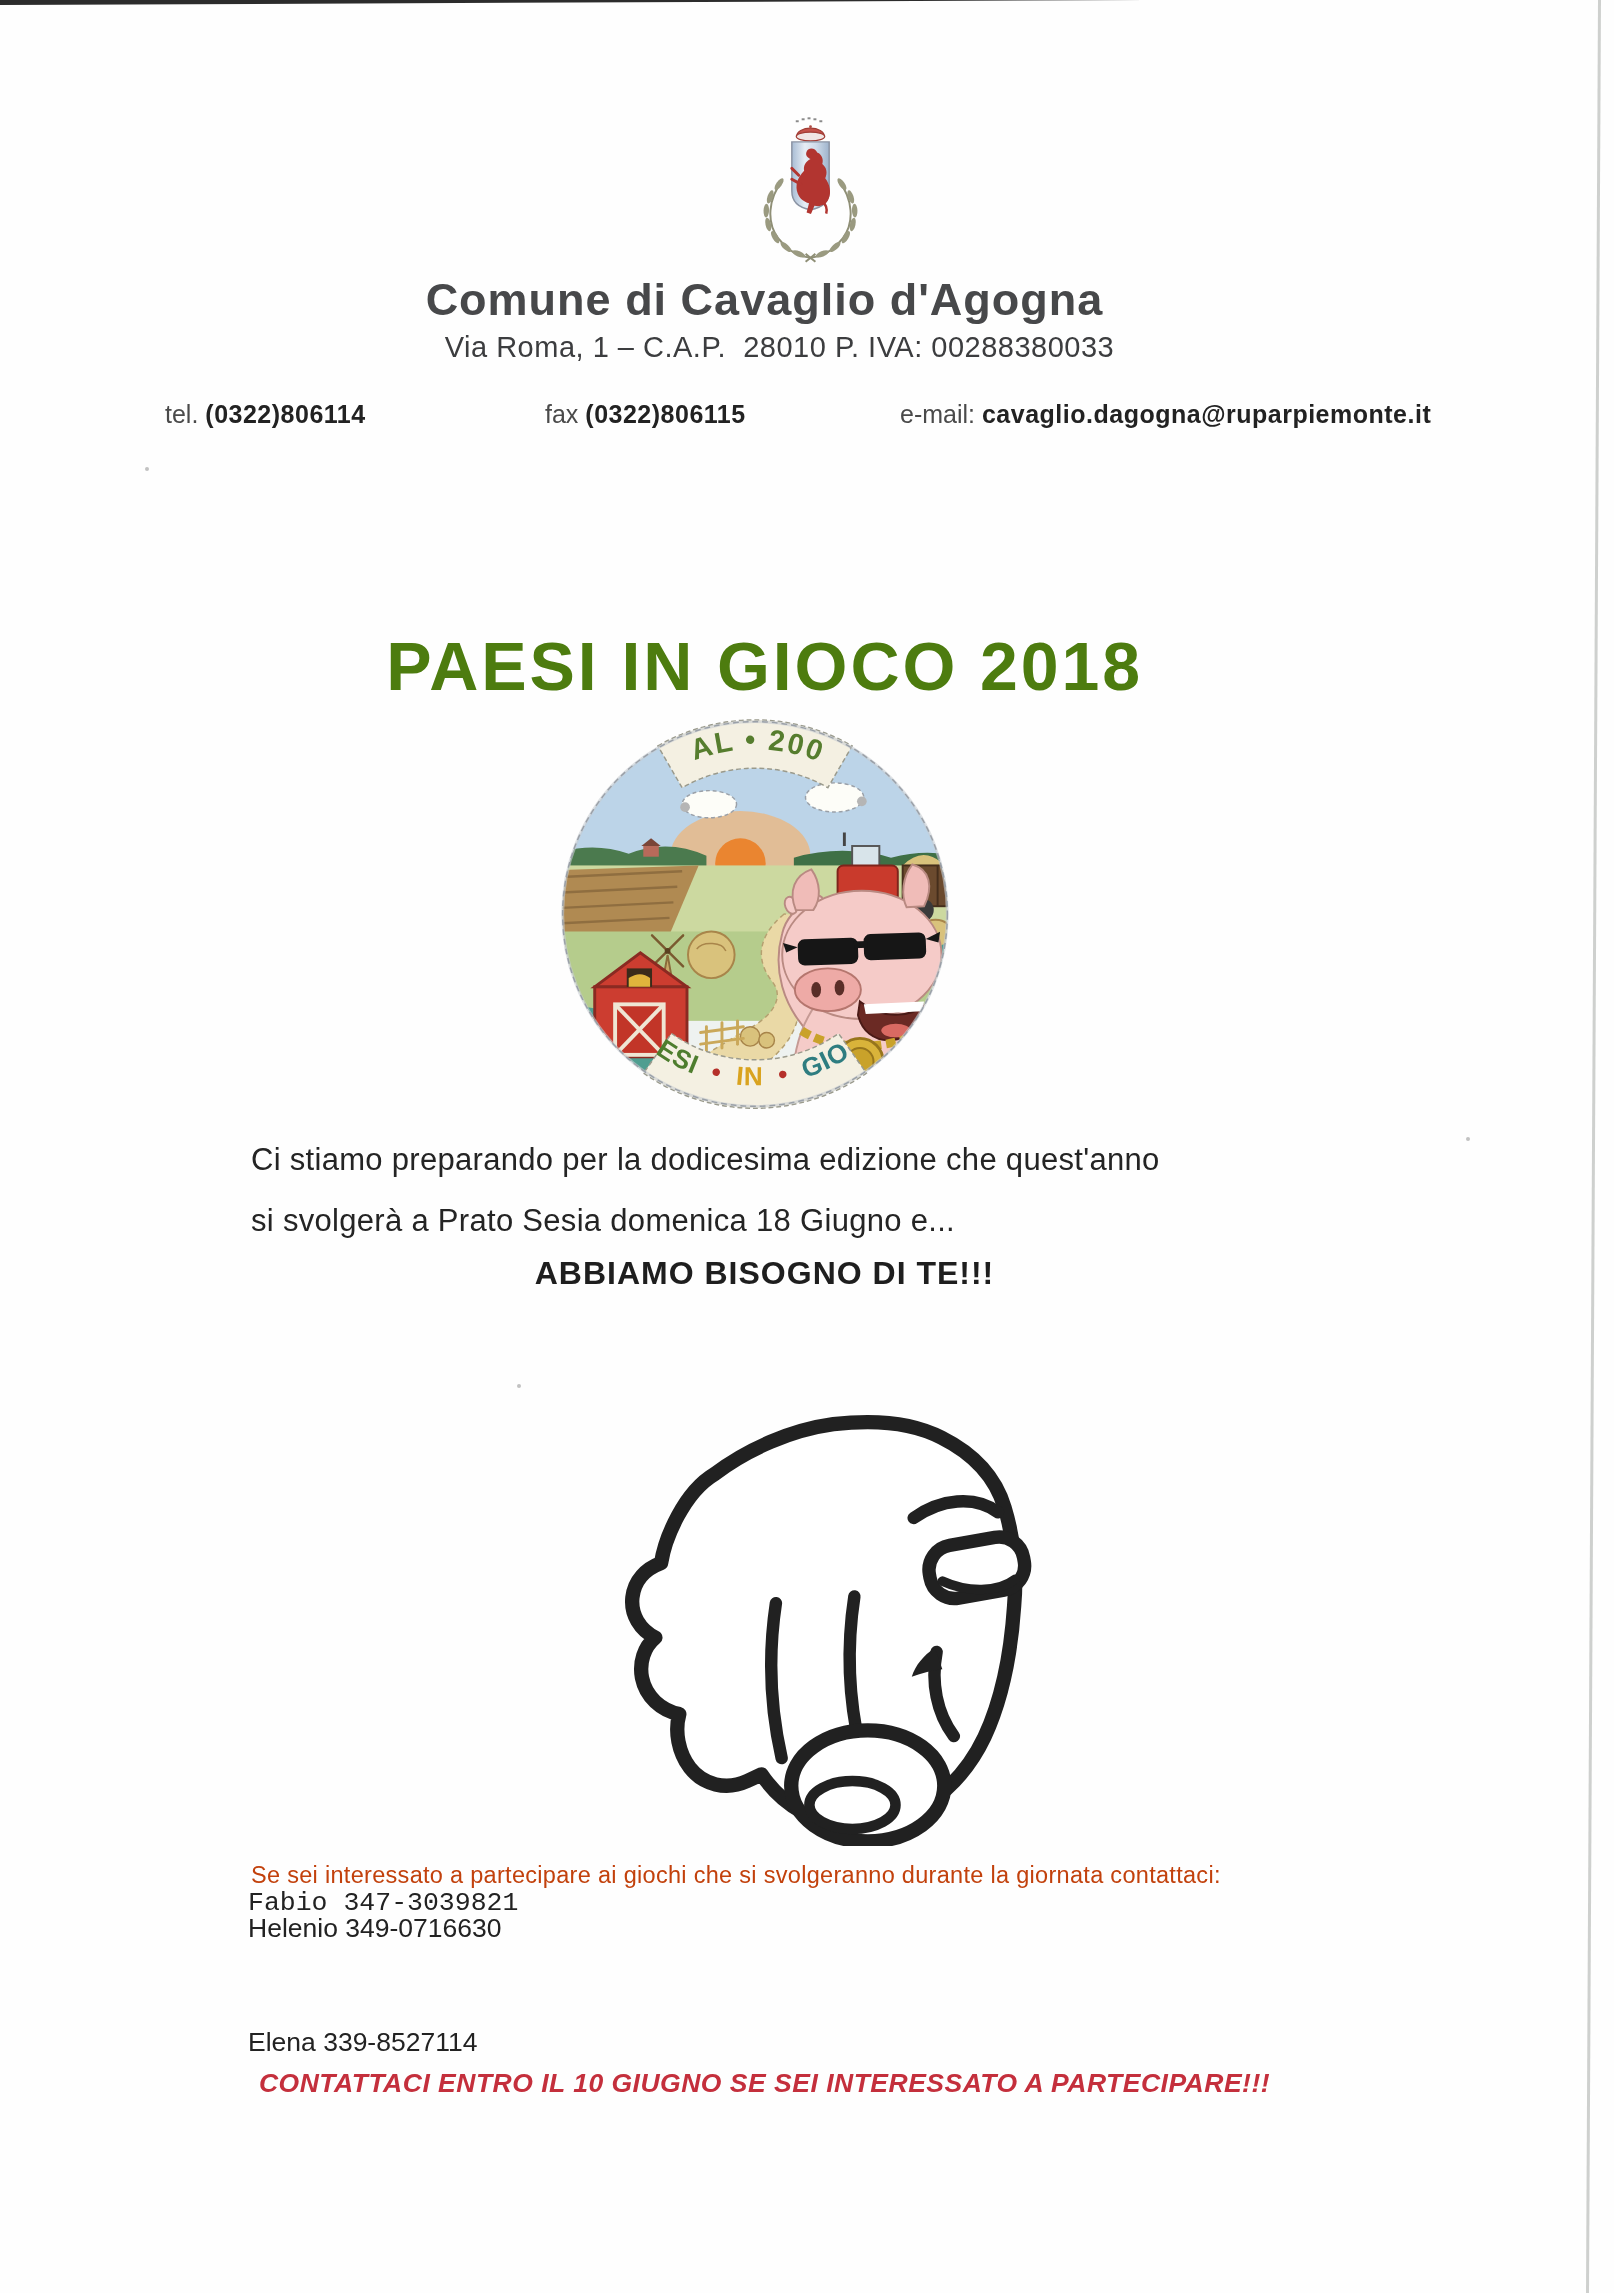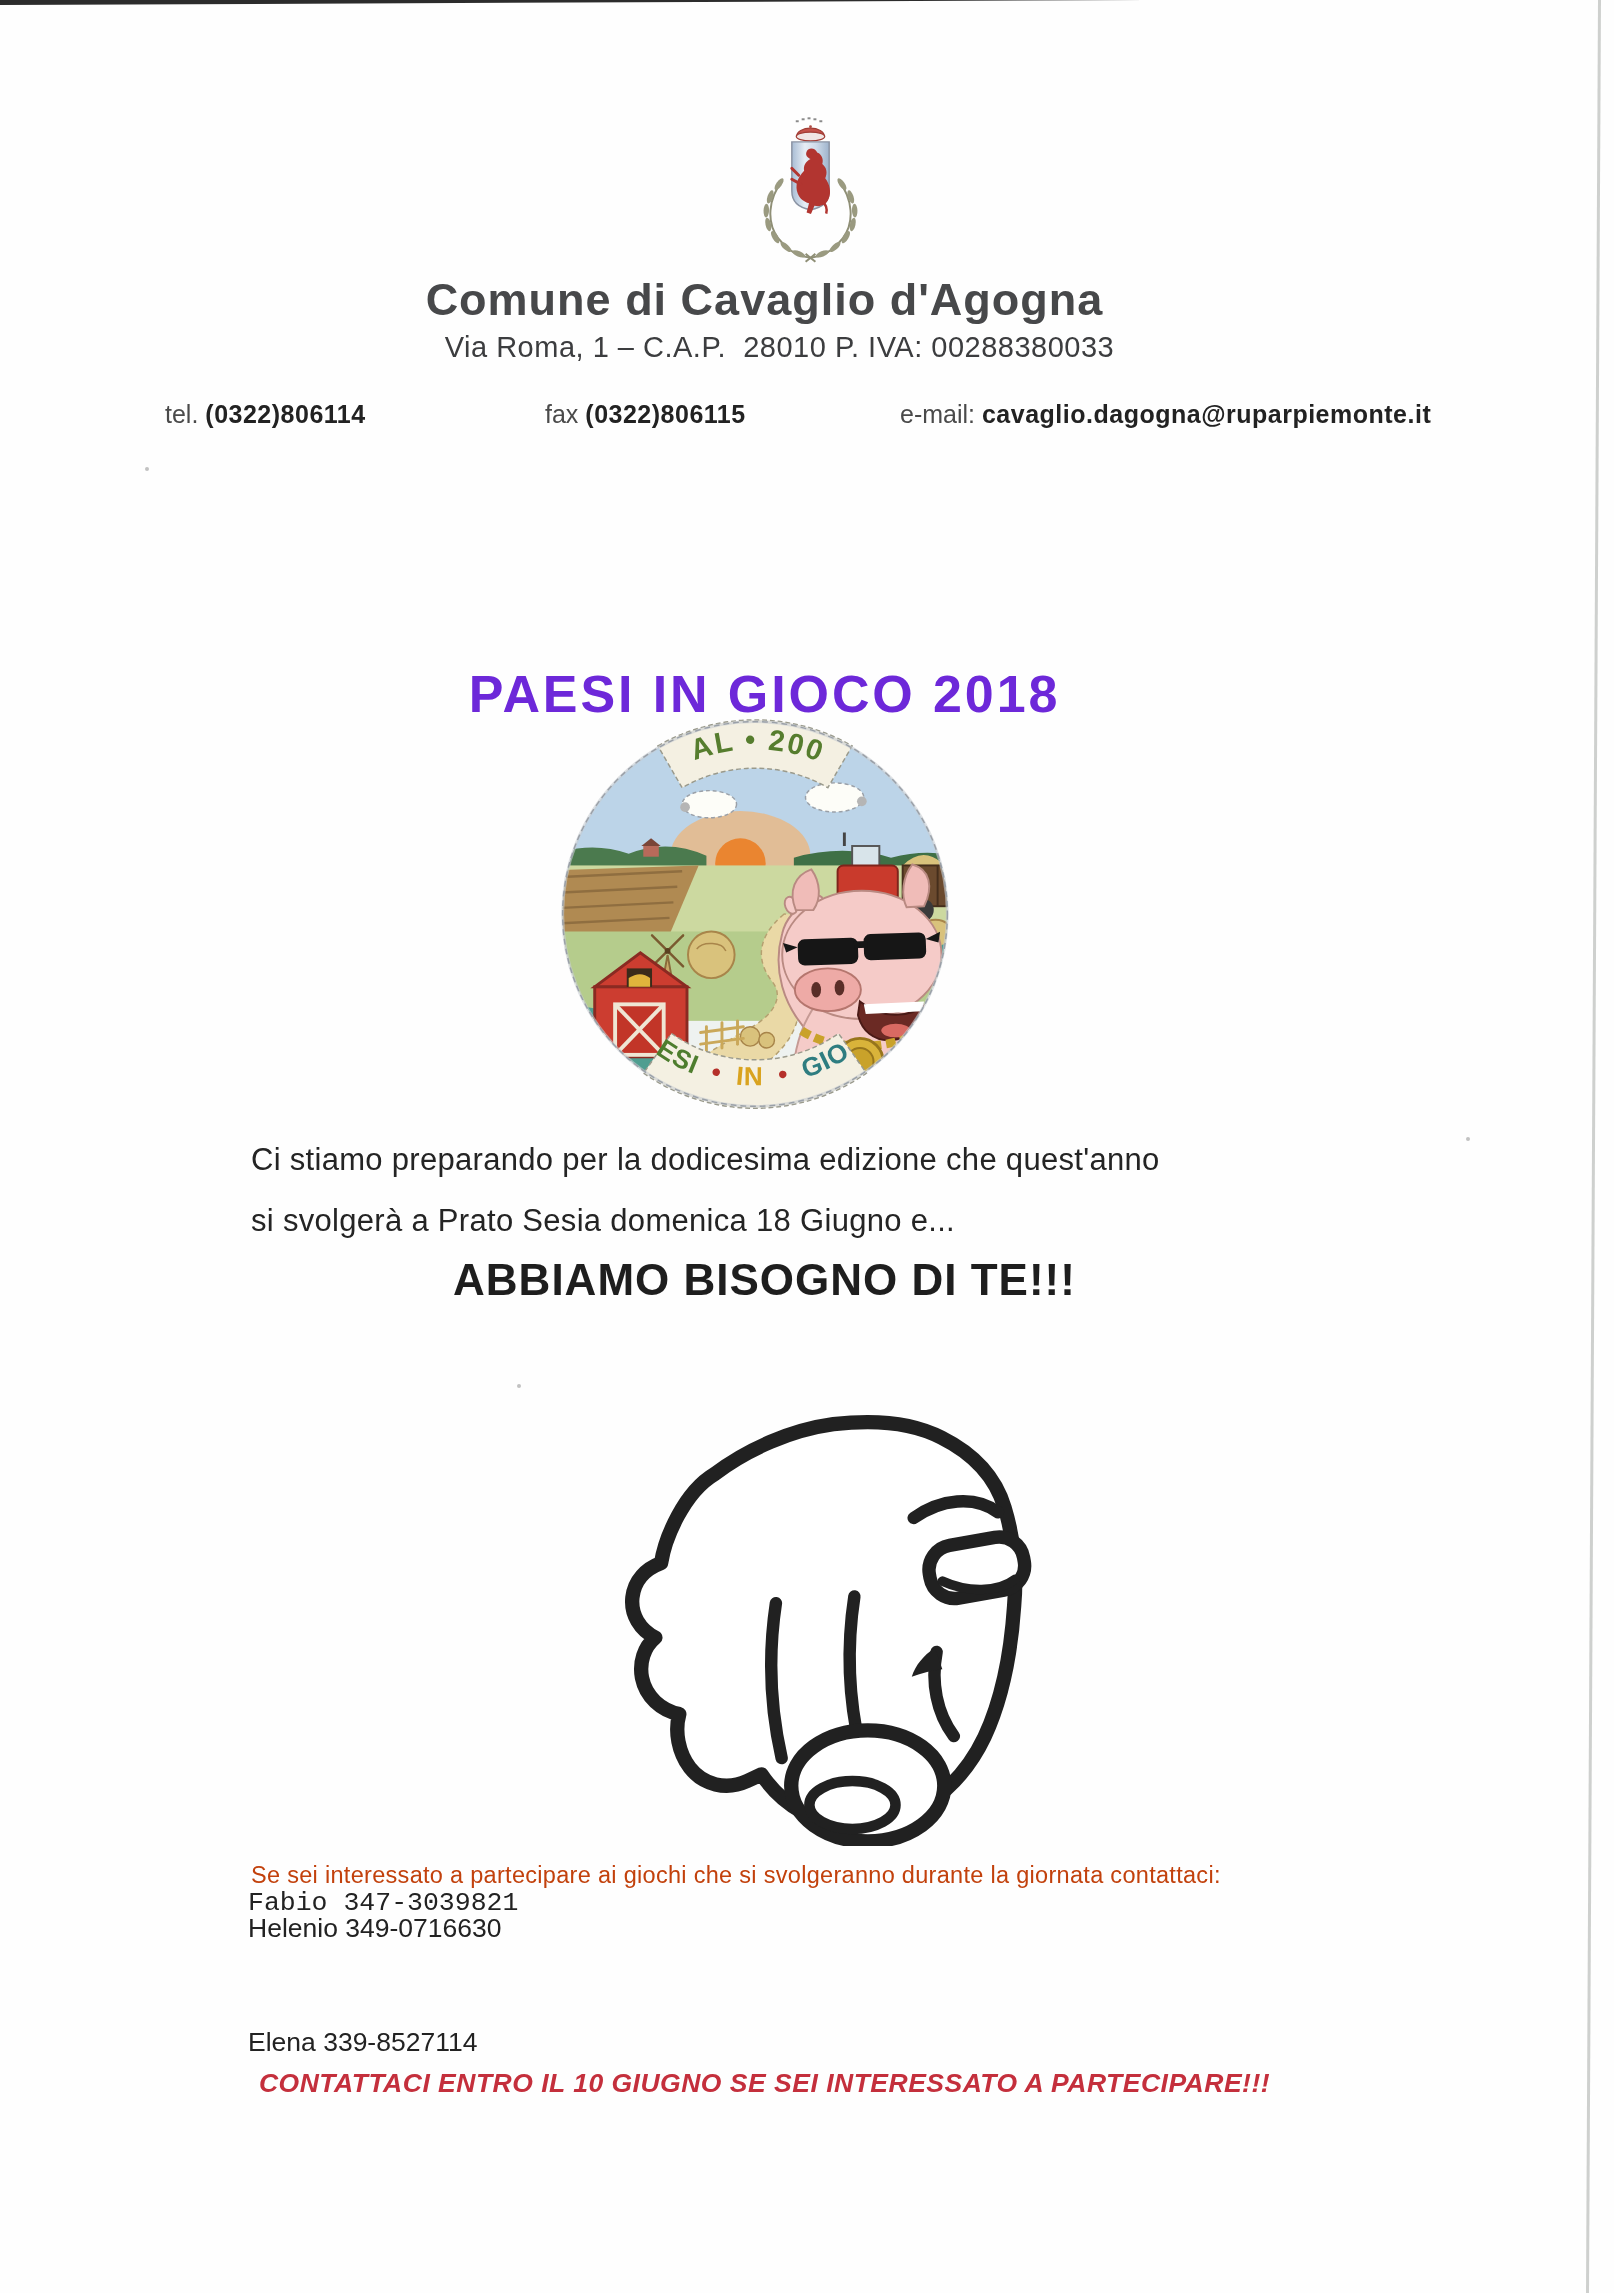--- a/index.html
+++ b/index.html
@@ -14,26 +14,26 @@
 
   .contact{top:400px;font-size:25px;color:#4a4a4a;}
   .contact b{color:#222;font-weight:700;letter-spacing:0.5px;}
   .tel{left:165px;}
   .fax{left:545px;}
   .mail{left:900px;}
 
   .rule{left:118px;top:429px;width:1345px;height:4.9px;background:#2c2c2c;
         transform:rotate(-0.25deg);transform-origin:left center;}
 
-  .poster-title{top:664px;font-size:52px;font-weight:700;letter-spacing:2.9px;color:#6d28d9;}
+  .poster-title{top:627px;font-size:68px;font-weight:700;letter-spacing:2.9px;color:#4d7c0f;}
 
   .badge{left:551px;top:710px;width:408px;height:408px;}
 
   .intro{left:251px;top:1129px;font-size:31px;line-height:61px;color:#242424;letter-spacing:0.3px;}
-  .callout{top:1255px;font-size:44px;font-weight:700;letter-spacing:1px;color:#1e1e1e;}
+  .callout{top:1255px;font-size:32px;font-weight:700;letter-spacing:1px;color:#1e1e1e;}
 
   .finger{left:487px;top:1366px;width:574px;height:480px;}
 
   .contact-heading{left:251px;top:1862px;font-size:23.5px;color:#c2410c;letter-spacing:0.3px;}
   .contact-line{left:248px;font-size:26.5px;color:#222;}
   .c1{top:1913px;} .c2{top:1888px;font-family:Liberation Mono, monospace;} .c3{top:2027px;}
 
   .deadline{top:2068px;font-size:26.5px;font-weight:700;font-style:italic;
             color:#c42f3c;letter-spacing:0.5px;}
 

